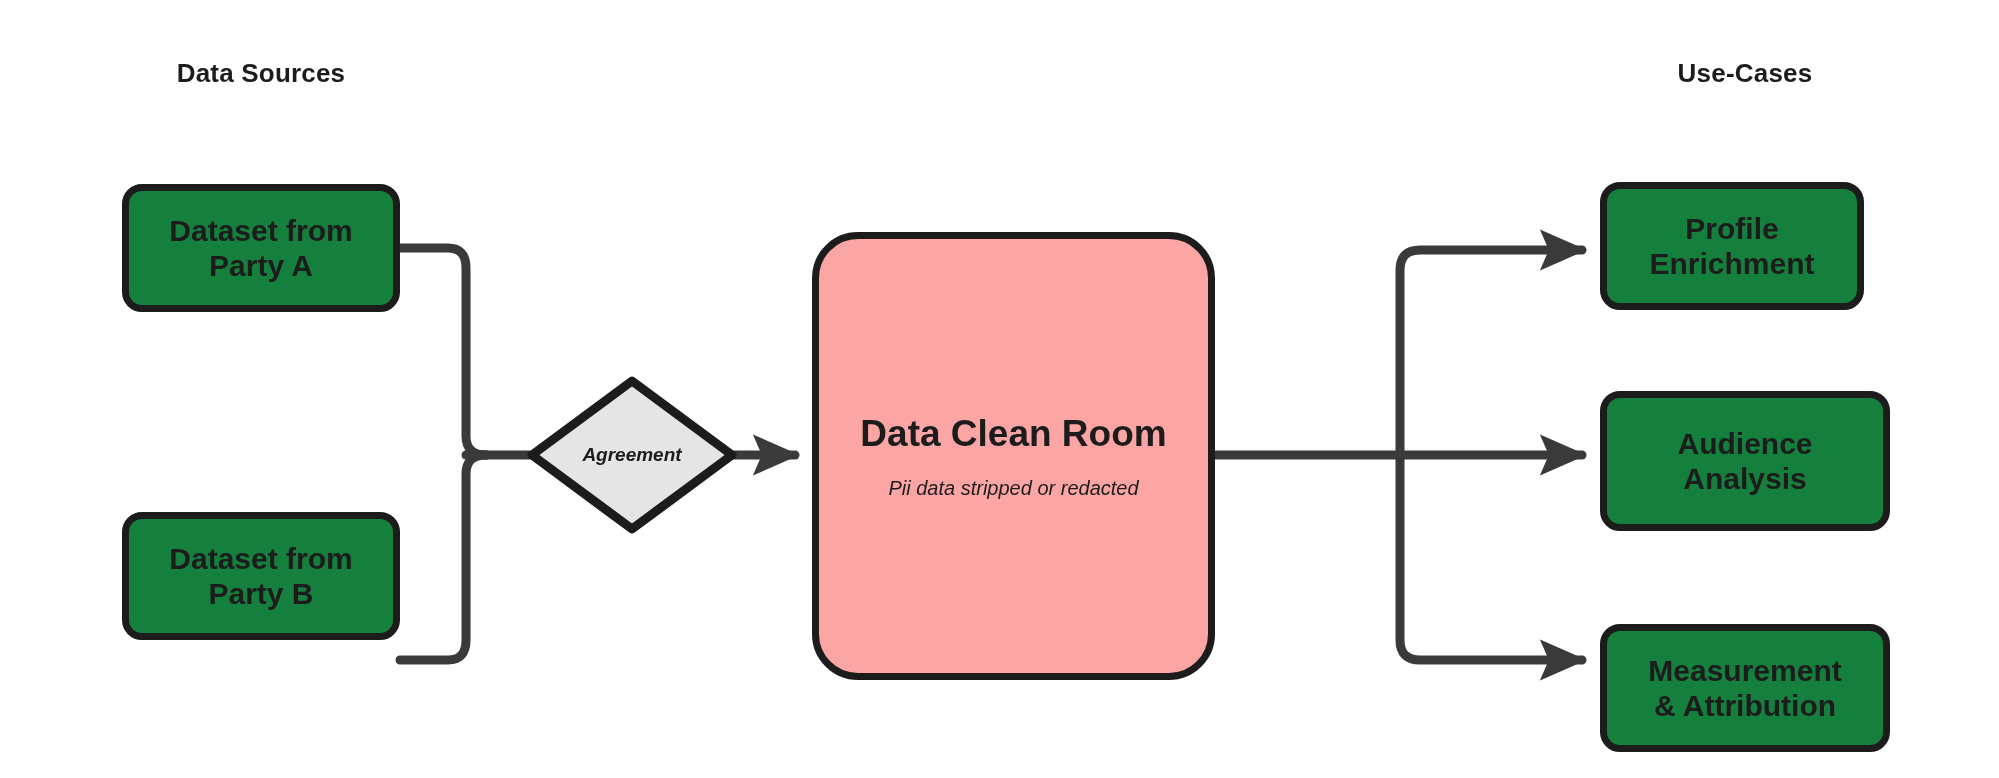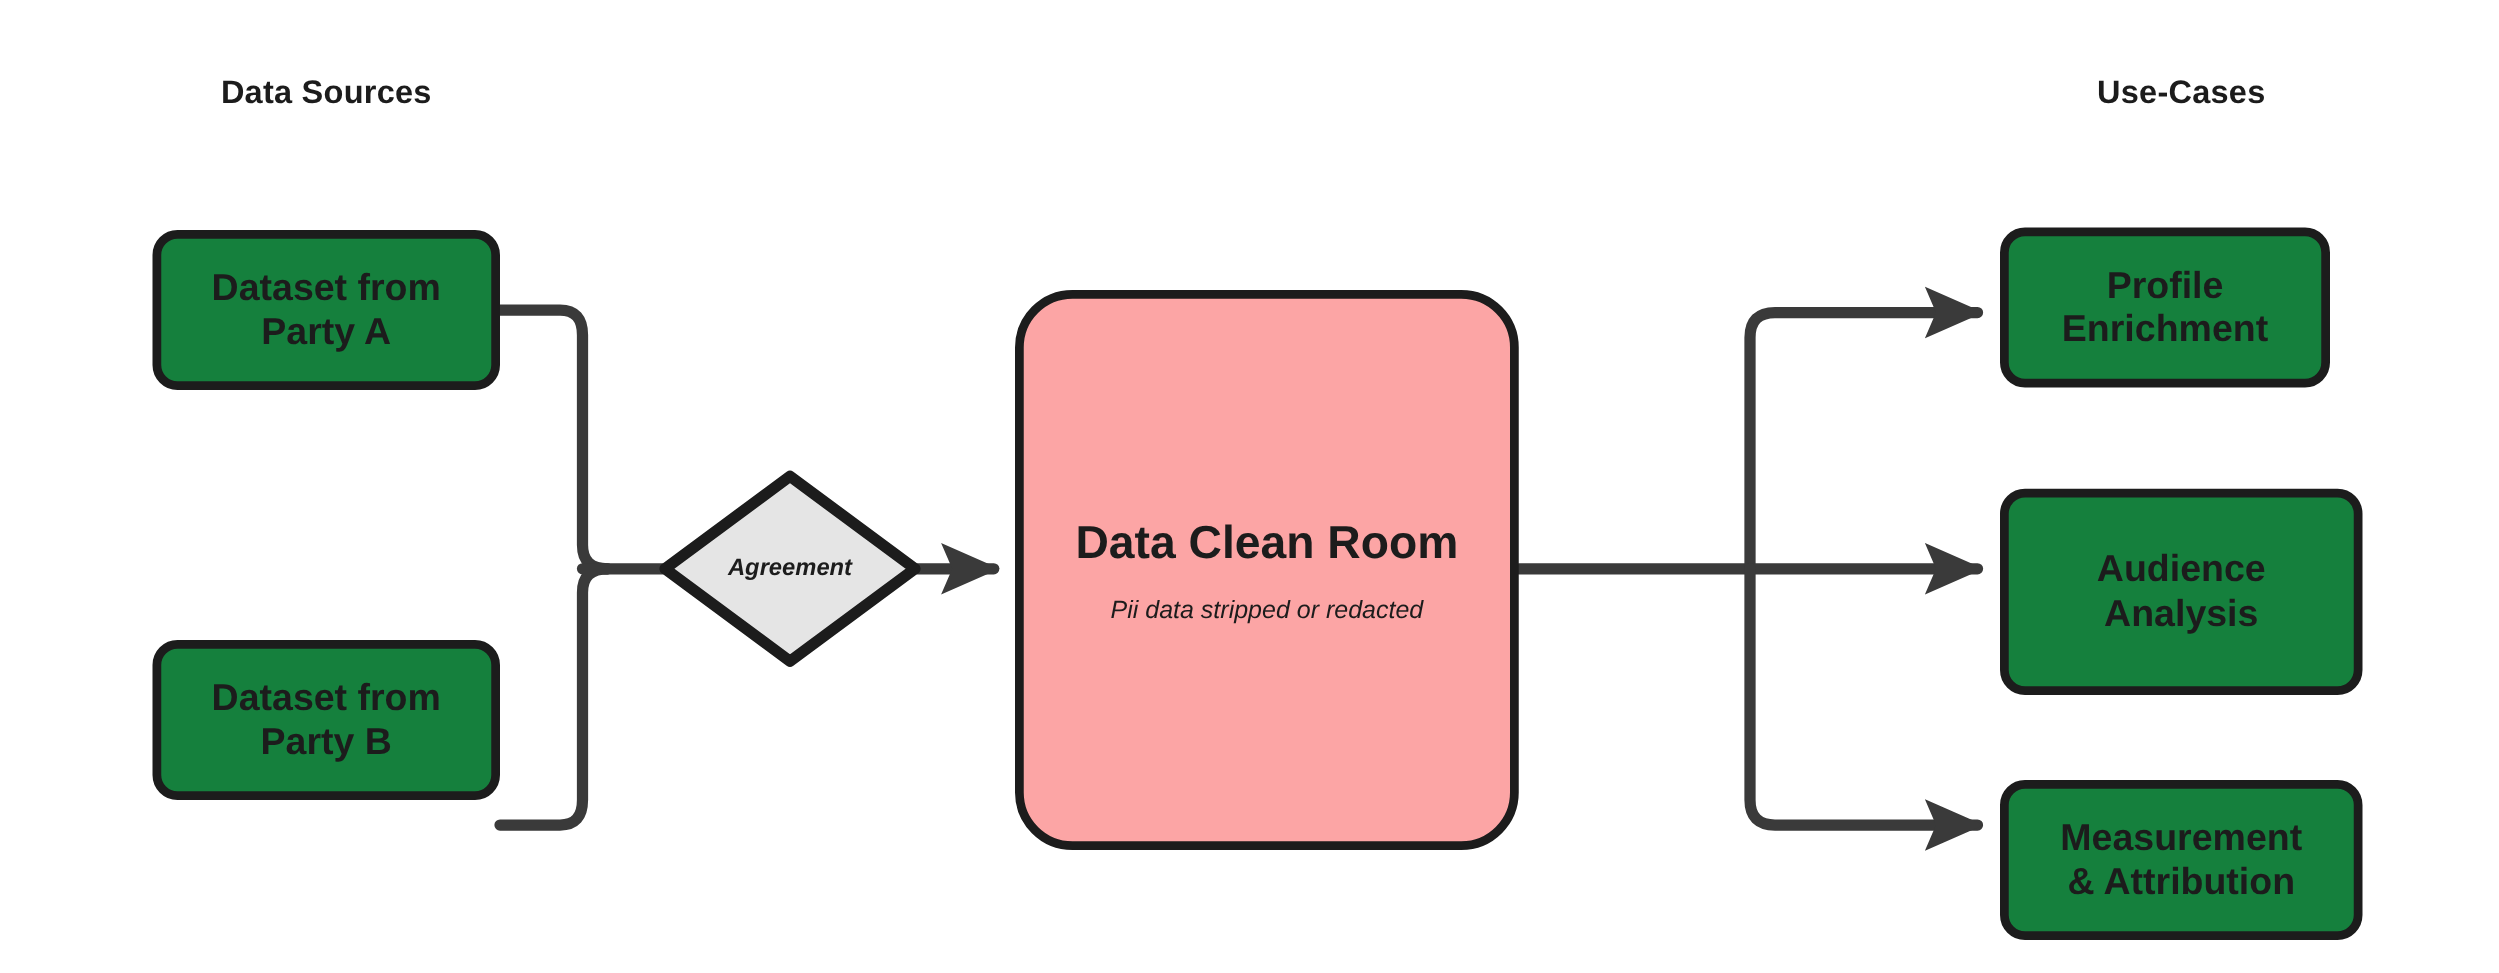--- a/index.html
+++ b/index.html
@@ -149,21 +149,21 @@
   <div class="node hero" style="left:812px; top:232px; width:403px; height:448px;">
     <div class="title">Data Clean Room</div>
     <div class="subtitle">Pii data stripped or redacted</div>
   </div>
 
   <div class="node" style="left:1600px; top:182px; width:264px; height:128px;">
     <div class="title">Profile
 Enrichment</div>
   </div>
 
-  <div class="node" style="left:1600px; top:391px; width:290px; height:165px;">
+  <div class="node" style="left:1600px; top:391px; width:290px; height:140px;">
     <div class="title">Audience
 Analysis</div>
   </div>
 
   <div class="node" style="left:1600px; top:624px; width:290px; height:128px;">
     <div class="title">Measurement
 &amp; Attribution</div>
   </div>
 
 </div>

